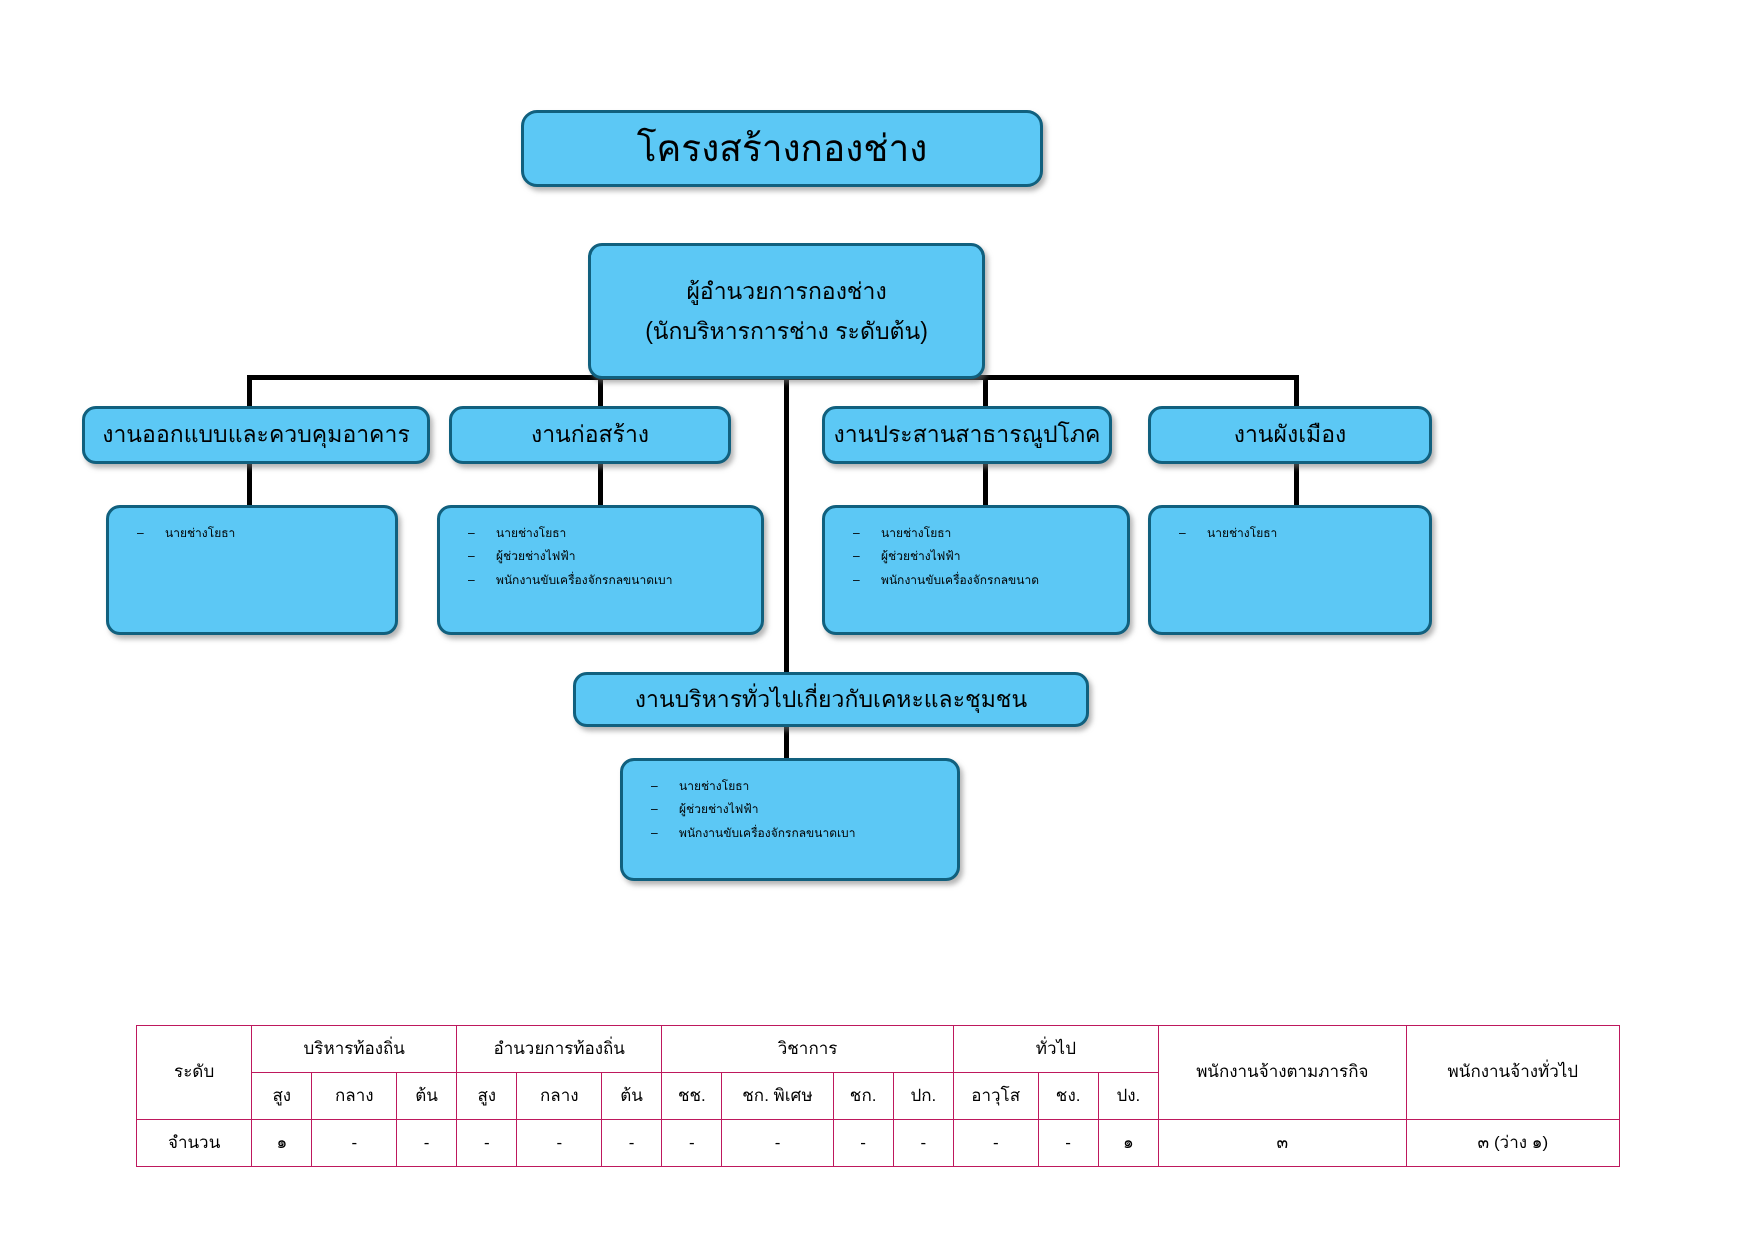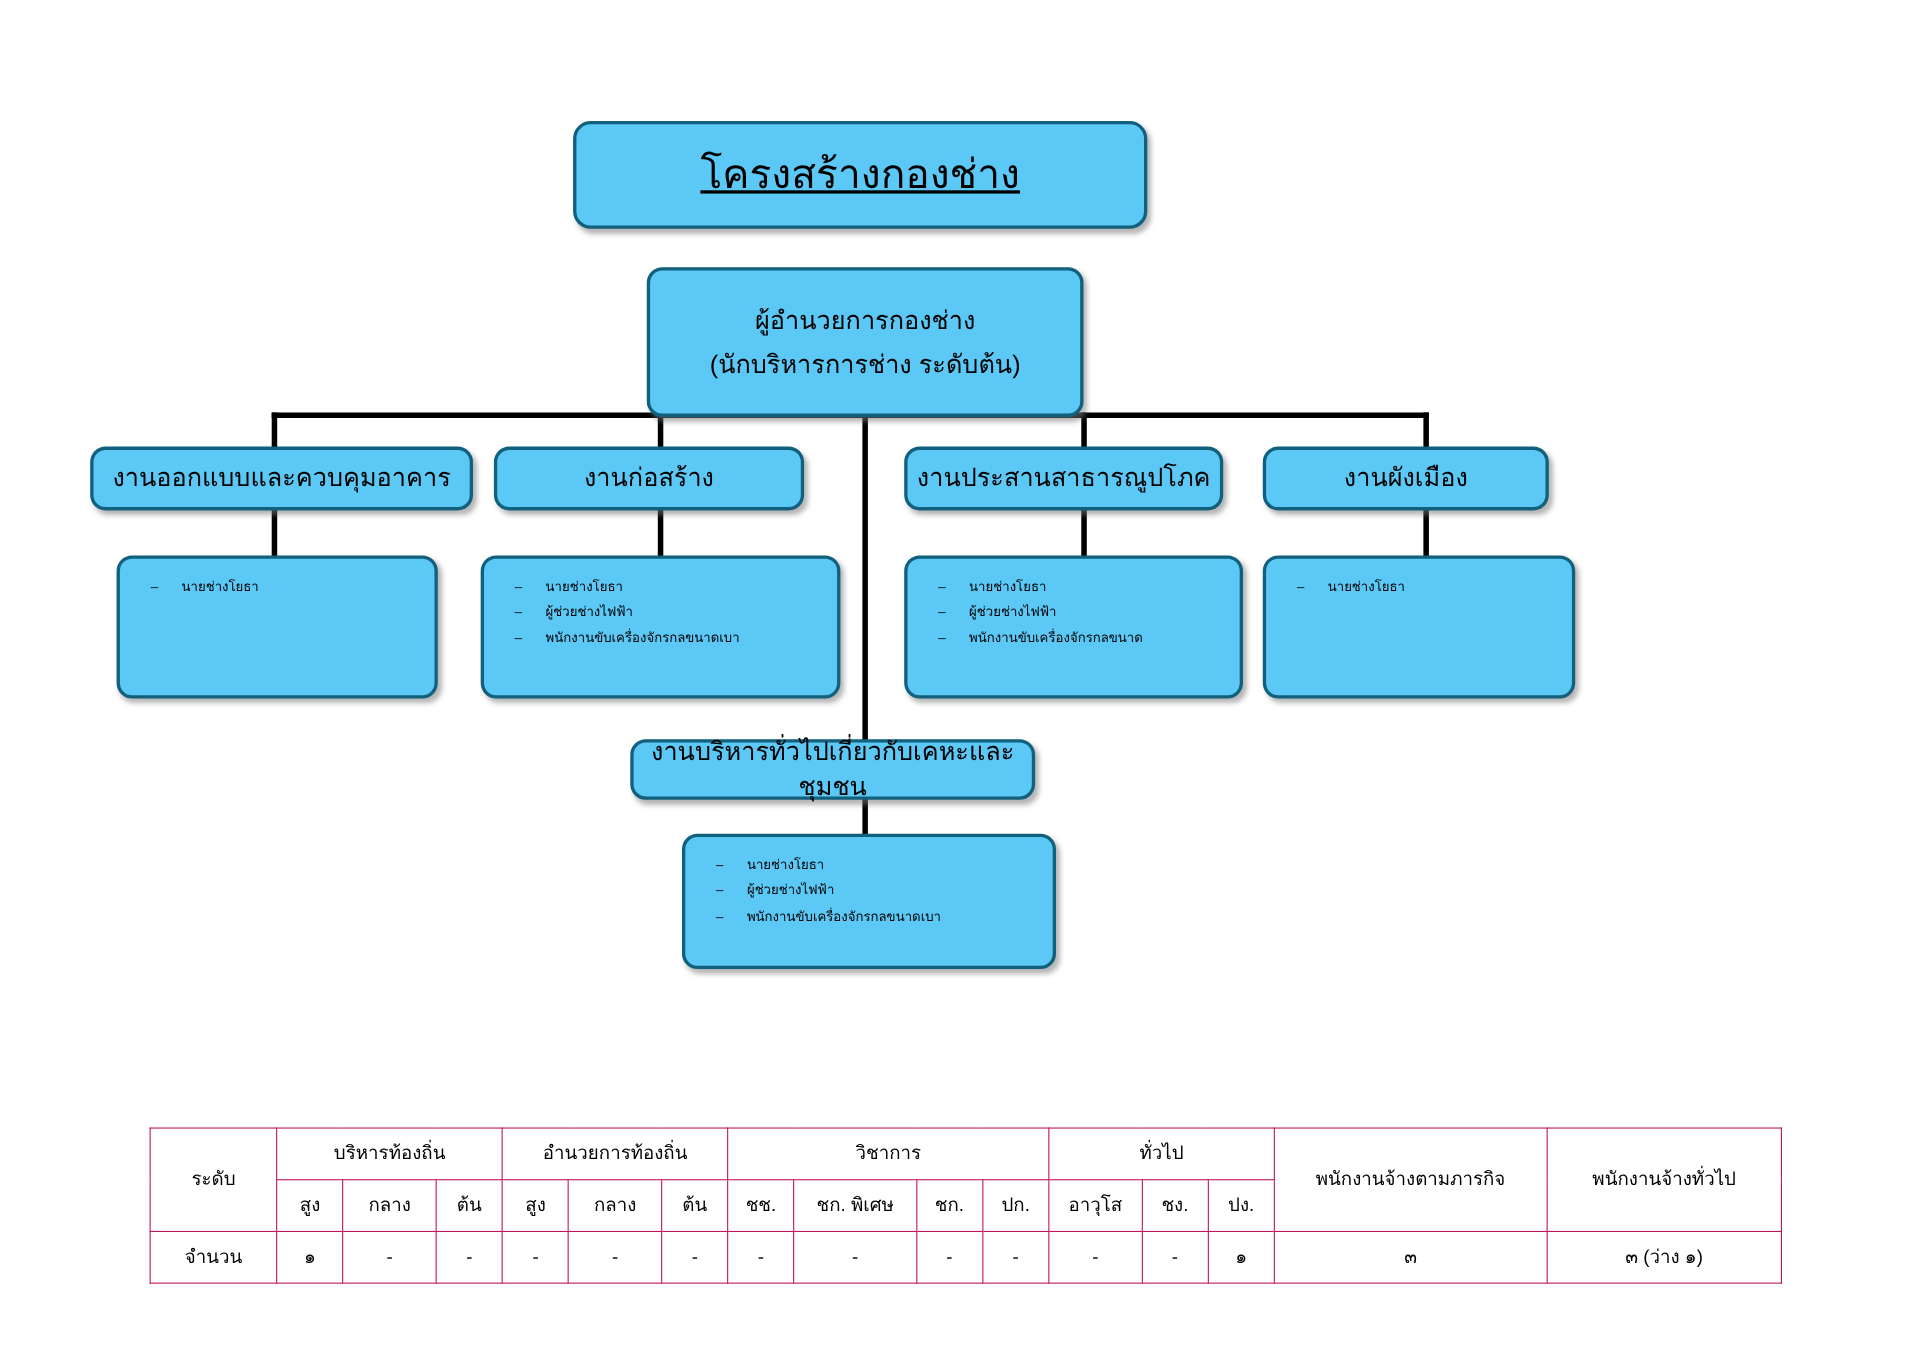--- a/index.html
+++ b/index.html
@@ -34,24 +34,23 @@
     display: block;
     width: 100%;
     line-height: 1.35;
   }
 
   
   #title-box {
     left: 521px;
     top: 110px;
     width: 522px;
-    height: 98px;
+    height: 77px;
     border-radius: 16px;
     font-size: 37px;
-    text-decoration: underline;
   }
 
   
   #director-box {
     left: 588px;
     top: 243px;
     width: 397px;
     height: 136px;
     font-size: 23px;
   }
@@ -59,21 +58,21 @@
 
   
   .dept {
     height: 58px;
     font-size: 23px;
     top: 406px;
   }
   #dept-0 { left: 82px;   width: 348px; }
   #dept-1 { left: 449px;  width: 282px; }
   #dept-2 { left: 822px;  width: 290px; }
-  #dept-3 { left: 1148px; width: 260px; }
+  #dept-3 { left: 1148px; width: 284px; }
 
   
   .staff {
     font-size: 12px;
     top: 505px;
     height: 130px;
     align-items: flex-start;
     justify-content: flex-start;
     padding: 14px 0 0 0;
   }
@@ -100,21 +99,21 @@
     content: "–";
     position: absolute;
     left: 4px;
     top: 0;
   }
 
   
   #housing-box {
     left: 573px;
     top: 672px;
-    width: 368px;
+    width: 516px;
     height: 55px;
     font-size: 23px;
   }
 
   
   .ln {
     position: absolute;
     background: #000000;
     z-index: 1;
   }

